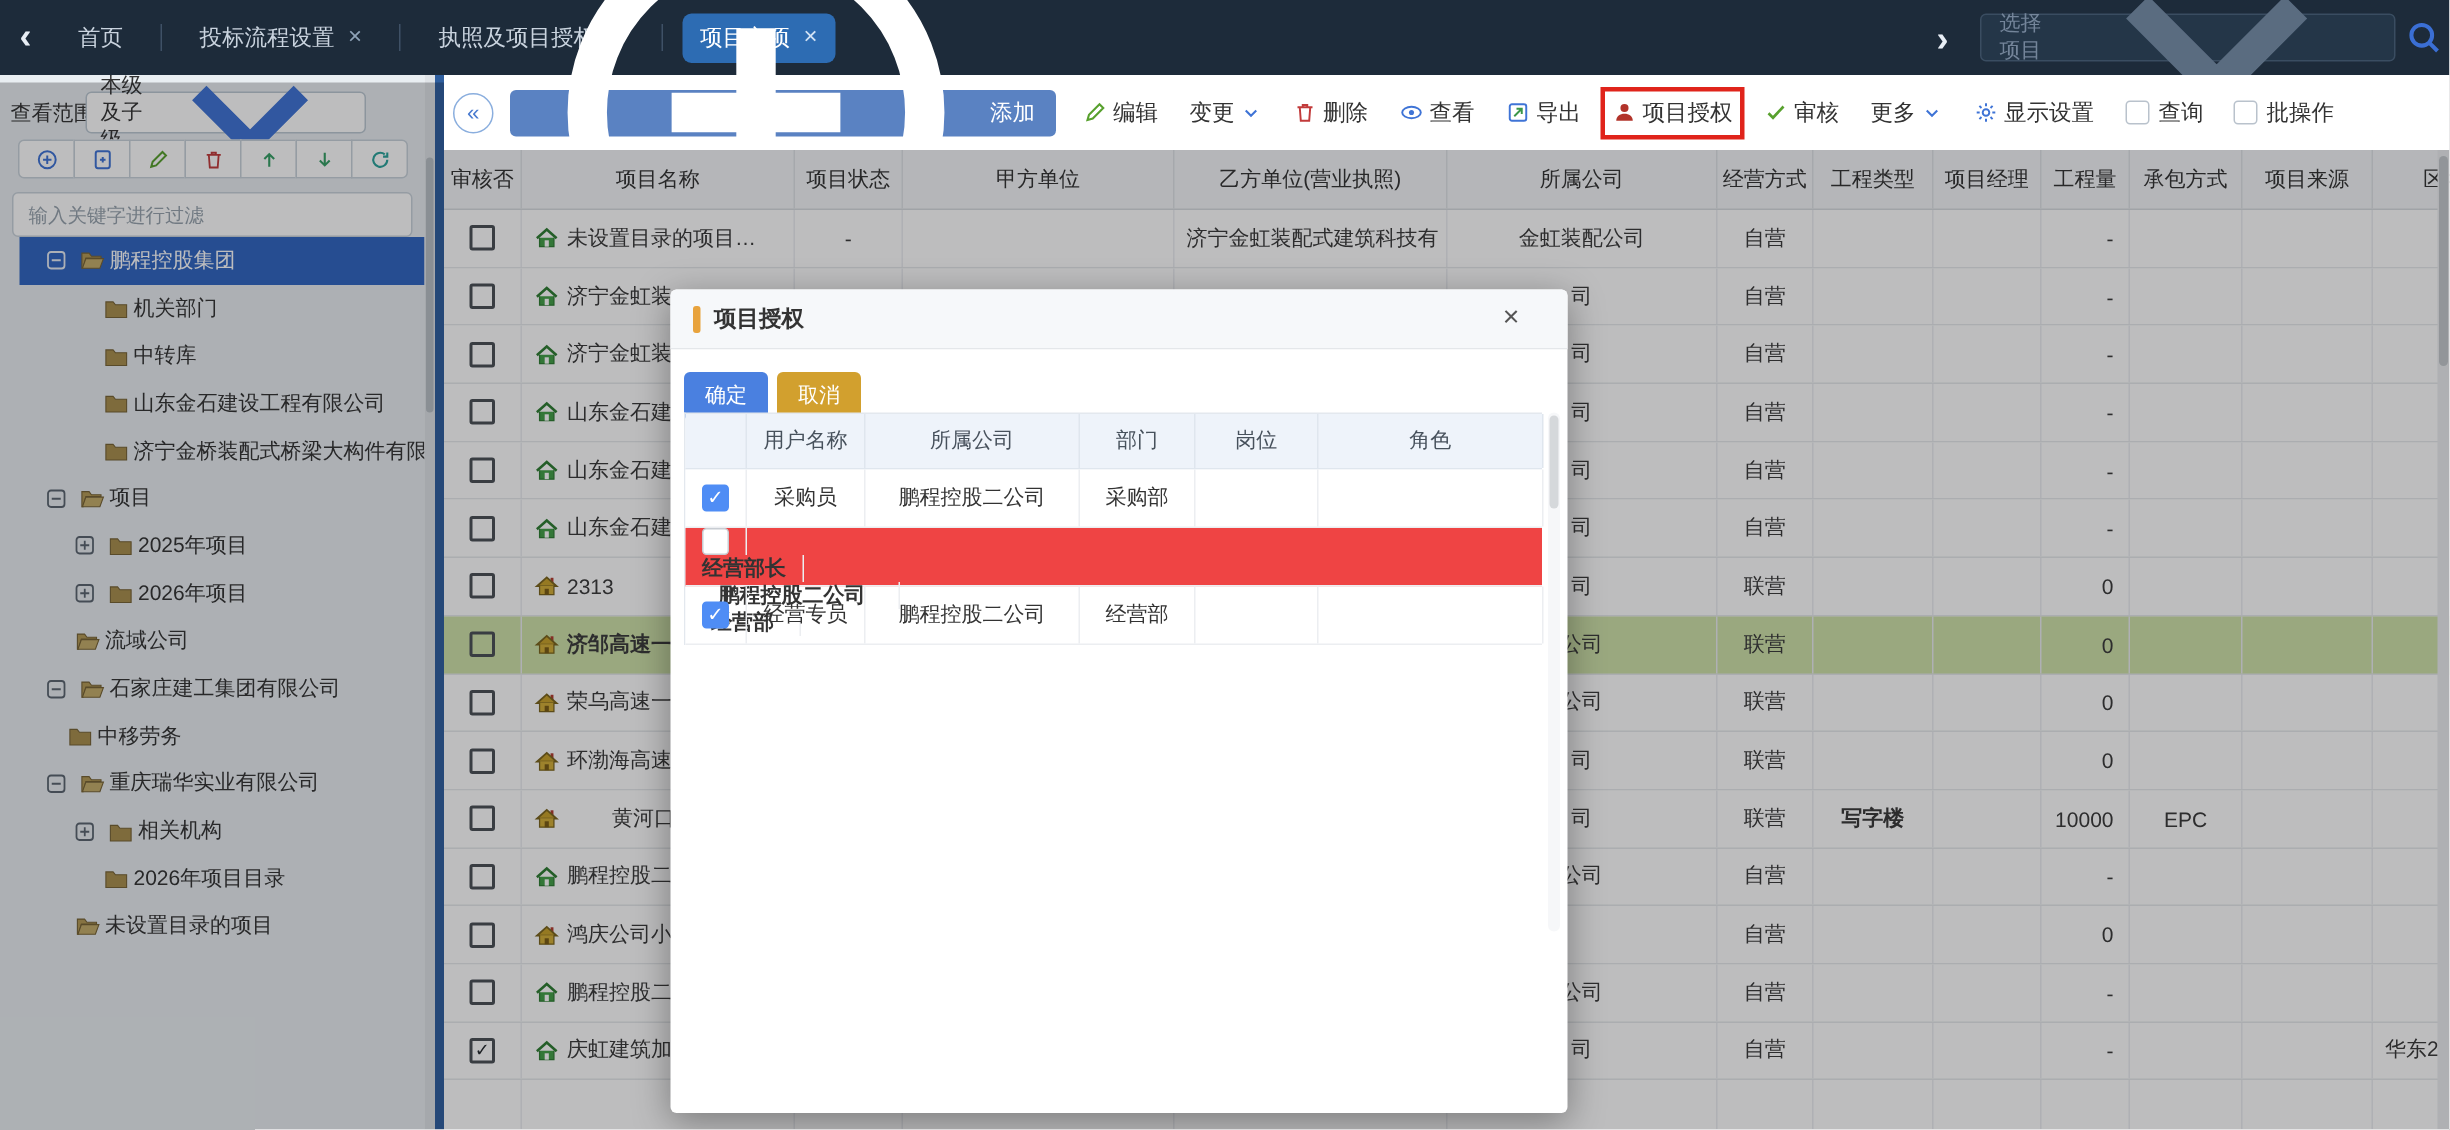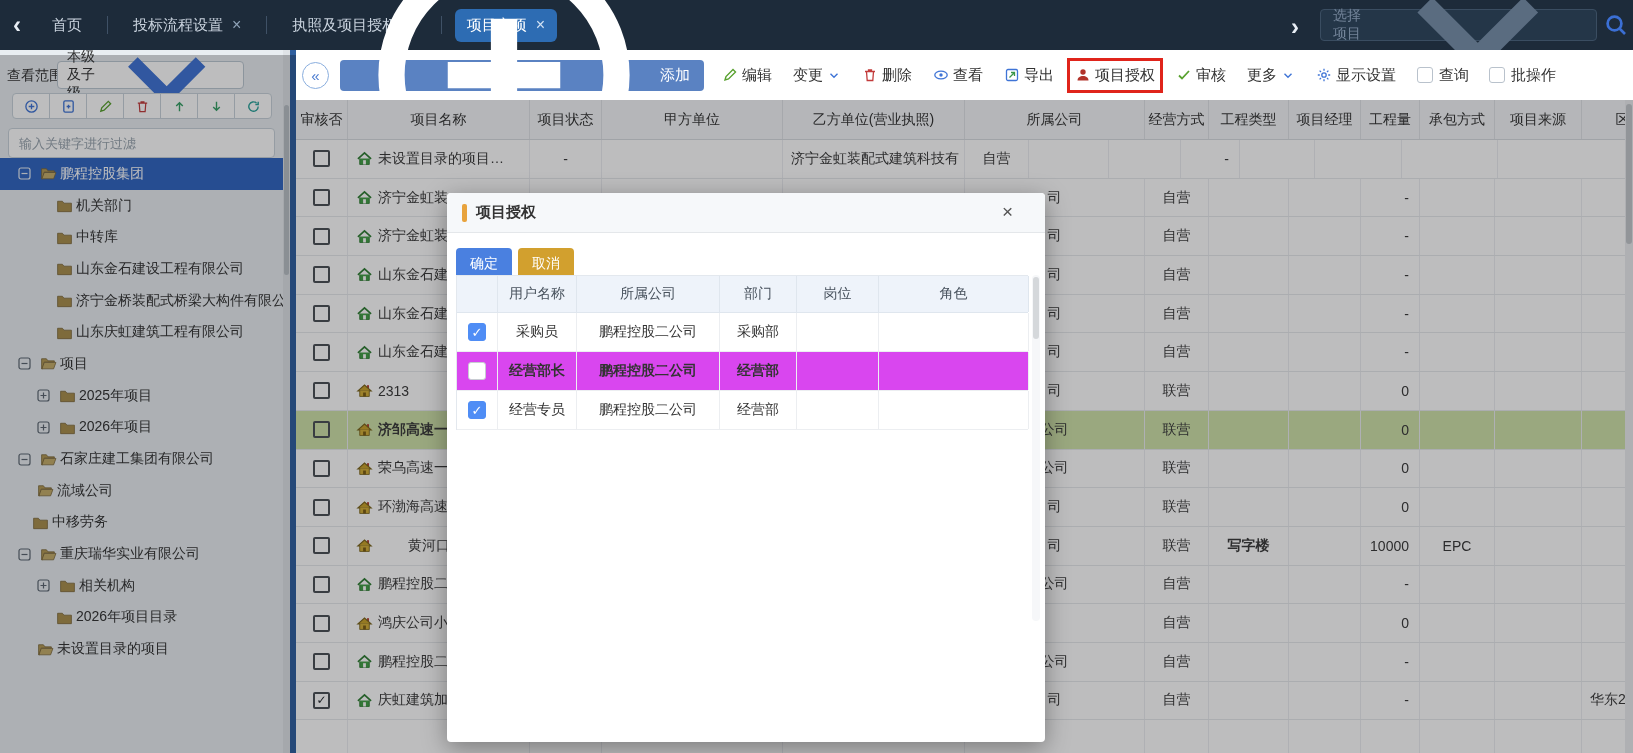--- a/index.html
+++ b/index.html
@@ -24,21 +24,21 @@
   .scope-row { position:absolute; left:0; top:10px; width:283px; height:30px; }
   .scope-label { position:absolute; left:7px; top:7px; font-size:14px; color:#333; }
   .scope-select { position:absolute; left:57px; top:1px; width:187px; height:28px; background:#fff; border:1px solid #bcc8d2; border-radius:4px; display:flex; align-items:center; justify-content:space-between; padding:0 9px; font-size:14px; color:#333; cursor:pointer; }
   .side-tools { position:absolute; left:12px; top:43px; width:260px; height:26px; display:flex; }
   .side-tool { flex:1; background:#fff; border:1px solid #c8d2da; margin-left:-1px; display:flex; align-items:center; justify-content:center; cursor:pointer; }
   .side-tool:first-child { margin-left:0; border-radius:4px 0 0 4px; }
   .side-tool:last-child { border-radius:0 4px 4px 0; }
   .side-search { position:absolute; left:8px; top:78px; width:267px; height:30px; }
   .side-search input { width:100%; height:100%; border:1px solid #c9d2da; border-radius:4px; padding:0 10px; font-size:13px; color:#333; background:#fff; outline:none; }
   .side-search input::placeholder { color:#98a4ae; }
-  .tree { position:absolute; left:0; top:108px; width:283px; }
+  .tree { position:absolute; left:13px; top:108px; width:283px; }
   .tree-row { display:flex; align-items:center; height:31.7px; font-size:14px; color:#333; white-space:nowrap; overflow:hidden; cursor:pointer; }
   .tree-row .expander { width:13px; height:13px; margin-right:9px; flex:none; display:inline-flex; }
   .tree-row .ticon { width:17px; height:17px; margin-right:3px; flex:none; display:inline-flex; }
   .tree-row.selected { background:#3166c2; color:#fff; }
   .tree-row.selected .expander svg * { stroke:#e8eef5; }
   .side-scrollbar { position:absolute; left:283px; top:50px; width:7px; height:703px; background:#dfe3e7; }
   .side-scrollbar .thumb { position:absolute; left:1px; top:55px; width:5px; height:170px; background:#b9c0c6; border-radius:3px; }
   .splitter { position:absolute; left:290px; top:50px; width:6px; height:703px; background:#2f5f9f; }
 
   
@@ -78,21 +78,21 @@
   .modal-title { font-size:15px; color:#333; font-weight:600; }
   .modal-close { position:absolute; right:32px; top:9px; font-size:19px; color:#555; cursor:pointer; line-height:1; }
   .modal-btns { position:absolute; left:9px; top:55px; display:flex; gap:6px; }
   .mbtn { height:32px; padding:0 14px; border:none; border-radius:4px; color:#fff; font-size:14px; cursor:pointer; }
   .mbtn.confirm { background:#4a80e0; }
   .mbtn.cancel { background:#d2a02e; }
   .modal-table { position:absolute; left:9px; top:82px; width:572px; border-top:1px solid #e3e8ee; border-left:1px solid #e3e8ee; }
   .mhead { display:flex; height:37px; background:#eef3fa; border-bottom:1px solid #dfe6ee; }
   .mh { flex:none; display:flex; align-items:center; justify-content:center; font-size:14px; color:#47515c; border-right:1px solid #dfe6ee; }
   .mrow { display:flex; height:39px; background:#fff; border-bottom:1px solid #eceef1; }
-  .mrow.selected { background:#d946ef; font-weight:bold; }
+  .mrow.selected { background:#ef4444; font-weight:bold;flex-direction:column; }
   .mc { flex:none; display:flex; align-items:center; justify-content:center; font-size:14px; color:#333; border-right:1px solid #eceef1; overflow:hidden; white-space:nowrap; }
   .mbox { width:18px; height:18px; border-radius:3px; display:flex; align-items:center; justify-content:center; font-size:13px; cursor:pointer; }
   .mbox.checked { background:#4f8df5; color:#fff; border:1px solid #4f8df5; }
   .mbox.unchecked { background:#fff; color:transparent; border:1px solid #c8ccd2; }
   .modal-vscroll { position:absolute; left:585px; top:82px; width:8px; height:346px; background:#f6f7f9; border-radius:4px; }
   .modal-vscroll .thumb { position:absolute; left:1px; top:2px; width:6px; height:62px; background:#d5d8db; border-radius:3px; }
 
   .ic { display:inline-flex; align-items:center; justify-content:center; }
 </style>
 </head>
@@ -248,28 +248,20 @@
           <span>山东金石建设工程有限公司</span>
         </div>
         <div class="tree-row" style="padding-left: 56px;">
           <span class="ticon ic">
             <svg width="100%" height="100%" viewBox="0 0 16 16" xmlns="http://www.w3.org/2000/svg">
               <path d="M1.5 4h4.5l1.5 1.8h7v8H1.5z" fill="#a98f4d" stroke="#776335" stroke-width=".7"></path>
             </svg>
           </span>
           <span>济宁金桥装配式桥梁大构件有限公司</span>
         </div>
-        <div class="tree-row" style="padding-left: 56px;">
-          <span class="ticon ic">
-            <svg width="100%" height="100%" viewBox="0 0 16 16" xmlns="http://www.w3.org/2000/svg">
-              <path d="M1.5 4h4.5l1.5 1.8h7v8H1.5z" fill="#a98f4d" stroke="#776335" stroke-width=".7"></path>
-            </svg>
-          </span>
-          <span>山东庆虹建筑工程有限公司</span>
-        </div>
         <div class="tree-row" style="padding-left: 18px;">
           <span class="expander ic">
             <svg width="100%" height="100%" viewBox="0 0 13 13" xmlns="http://www.w3.org/2000/svg">
               <rect x="1" y="1" width="11" height="11" rx="2" fill="none" stroke="#5b6570" stroke-width="1.2"></rect>
               <path d="M3.5 6.5h6" stroke="#5b6570" stroke-width="1.2"></path>
             </svg>
           </span>
           <span class="ticon ic">
             <svg width="100%" height="100%" viewBox="0 0 16 16" xmlns="http://www.w3.org/2000/svg">
               <path d="M1.5 3.5h4.5l1.5 2h6v1.2H4L2.3 13H1.5z" fill="#b49a55" stroke="#776335" stroke-width=".7"></path>
@@ -299,43 +291,43 @@
               <path d="M3.5 6.5h6M6.5 3.5v6" stroke="#5b6570" stroke-width="1.2"></path>
             </svg>
           </span>
           <span class="ticon ic">
             <svg width="100%" height="100%" viewBox="0 0 16 16" xmlns="http://www.w3.org/2000/svg">
               <path d="M1.5 4h4.5l1.5 1.8h7v8H1.5z" fill="#a98f4d" stroke="#776335" stroke-width=".7"></path>
             </svg>
           </span>
           <span>2026年项目</span>
         </div>
+        <div class="tree-row" style="padding-left: 37px;">
+          <span class="ticon ic">
+            <svg width="100%" height="100%" viewBox="0 0 16 16" xmlns="http://www.w3.org/2000/svg">
+              <path d="M1.5 3.5h4.5l1.5 2h6v1.2H4L2.3 13H1.5z" fill="#b49a55" stroke="#776335" stroke-width=".7"></path>
+              <path d="M4 7h11l-2.2 6H1.8z" fill="#c4ad6a" stroke="#776335" stroke-width=".7"></path>
+            </svg>
+          </span>
+          <span>流域公司</span>
+        </div>
         <div class="tree-row" style="padding-left: 18px;">
           <span class="expander ic">
             <svg width="100%" height="100%" viewBox="0 0 13 13" xmlns="http://www.w3.org/2000/svg">
               <rect x="1" y="1" width="11" height="11" rx="2" fill="none" stroke="#5b6570" stroke-width="1.2"></rect>
               <path d="M3.5 6.5h6" stroke="#5b6570" stroke-width="1.2"></path>
             </svg>
           </span>
           <span class="ticon ic">
             <svg width="100%" height="100%" viewBox="0 0 16 16" xmlns="http://www.w3.org/2000/svg">
               <path d="M1.5 3.5h4.5l1.5 2h6v1.2H4L2.3 13H1.5z" fill="#b49a55" stroke="#776335" stroke-width=".7"></path>
               <path d="M4 7h11l-2.2 6H1.8z" fill="#c4ad6a" stroke="#776335" stroke-width=".7"></path>
             </svg>
           </span>
           <span>石家庄建工集团有限公司</span>
-        </div>
-        <div class="tree-row" style="padding-left: 37px;">
-          <span class="ticon ic">
-            <svg width="100%" height="100%" viewBox="0 0 16 16" xmlns="http://www.w3.org/2000/svg">
-              <path d="M1.5 3.5h4.5l1.5 2h6v1.2H4L2.3 13H1.5z" fill="#b49a55" stroke="#776335" stroke-width=".7"></path>
-              <path d="M4 7h11l-2.2 6H1.8z" fill="#c4ad6a" stroke="#776335" stroke-width=".7"></path>
-            </svg>
-          </span>
-          <span>流域公司</span>
         </div>
         <div class="tree-row" style="padding-left: 32px;">
           <span class="ticon ic">
             <svg width="100%" height="100%" viewBox="0 0 16 16" xmlns="http://www.w3.org/2000/svg">
               <path d="M1.5 4h4.5l1.5 1.8h7v8H1.5z" fill="#a98f4d" stroke="#776335" stroke-width=".7"></path>
             </svg>
           </span>
           <span>中移劳务</span>
         </div>
         <div class="tree-row" style="padding-left: 18px;">
@@ -523,20 +515,21 @@
                 <path d="M1.8 8.3L8 2.8l6.2 5.5" fill="none" stroke="#2e7d32" stroke-width="1.6"></path>
                 <path d="M3.5 8v5.6h9V8" fill="#43a047" stroke="#2e7d32" stroke-width=".8"></path>
                 <rect x="6.7" y="9.6" width="2.6" height="4" fill="#fff"></rect>
               </svg>
             </span>
             <span class="name-label">未设置目录的项目…</span>
           </div>
           <div class="gc " style="width: 72px;">-</div>
           <div class="gc " style="width: 181px;"></div>
           <div class="gc left" style="width: 182px;">济宁金虹装配式建筑科技有</div>
+          <div class="gc " style="width: 180px;">金虹装配公司</div>
           <div class="gc " style="width: 64px;">自营</div>
           <div class="gc " style="width: 80px;"></div>
           <div class="gc " style="width: 72px;"></div>
           <div class="gc right" style="width: 59px;">-</div>
           <div class="gc " style="width: 75px;"></div>
           <div class="gc " style="width: 87px;"></div>
           <div class="gc left" style="width: 96px;"></div>
         </div>
         <div class="grow">
           <div class="gc " style="width: 52px;">

